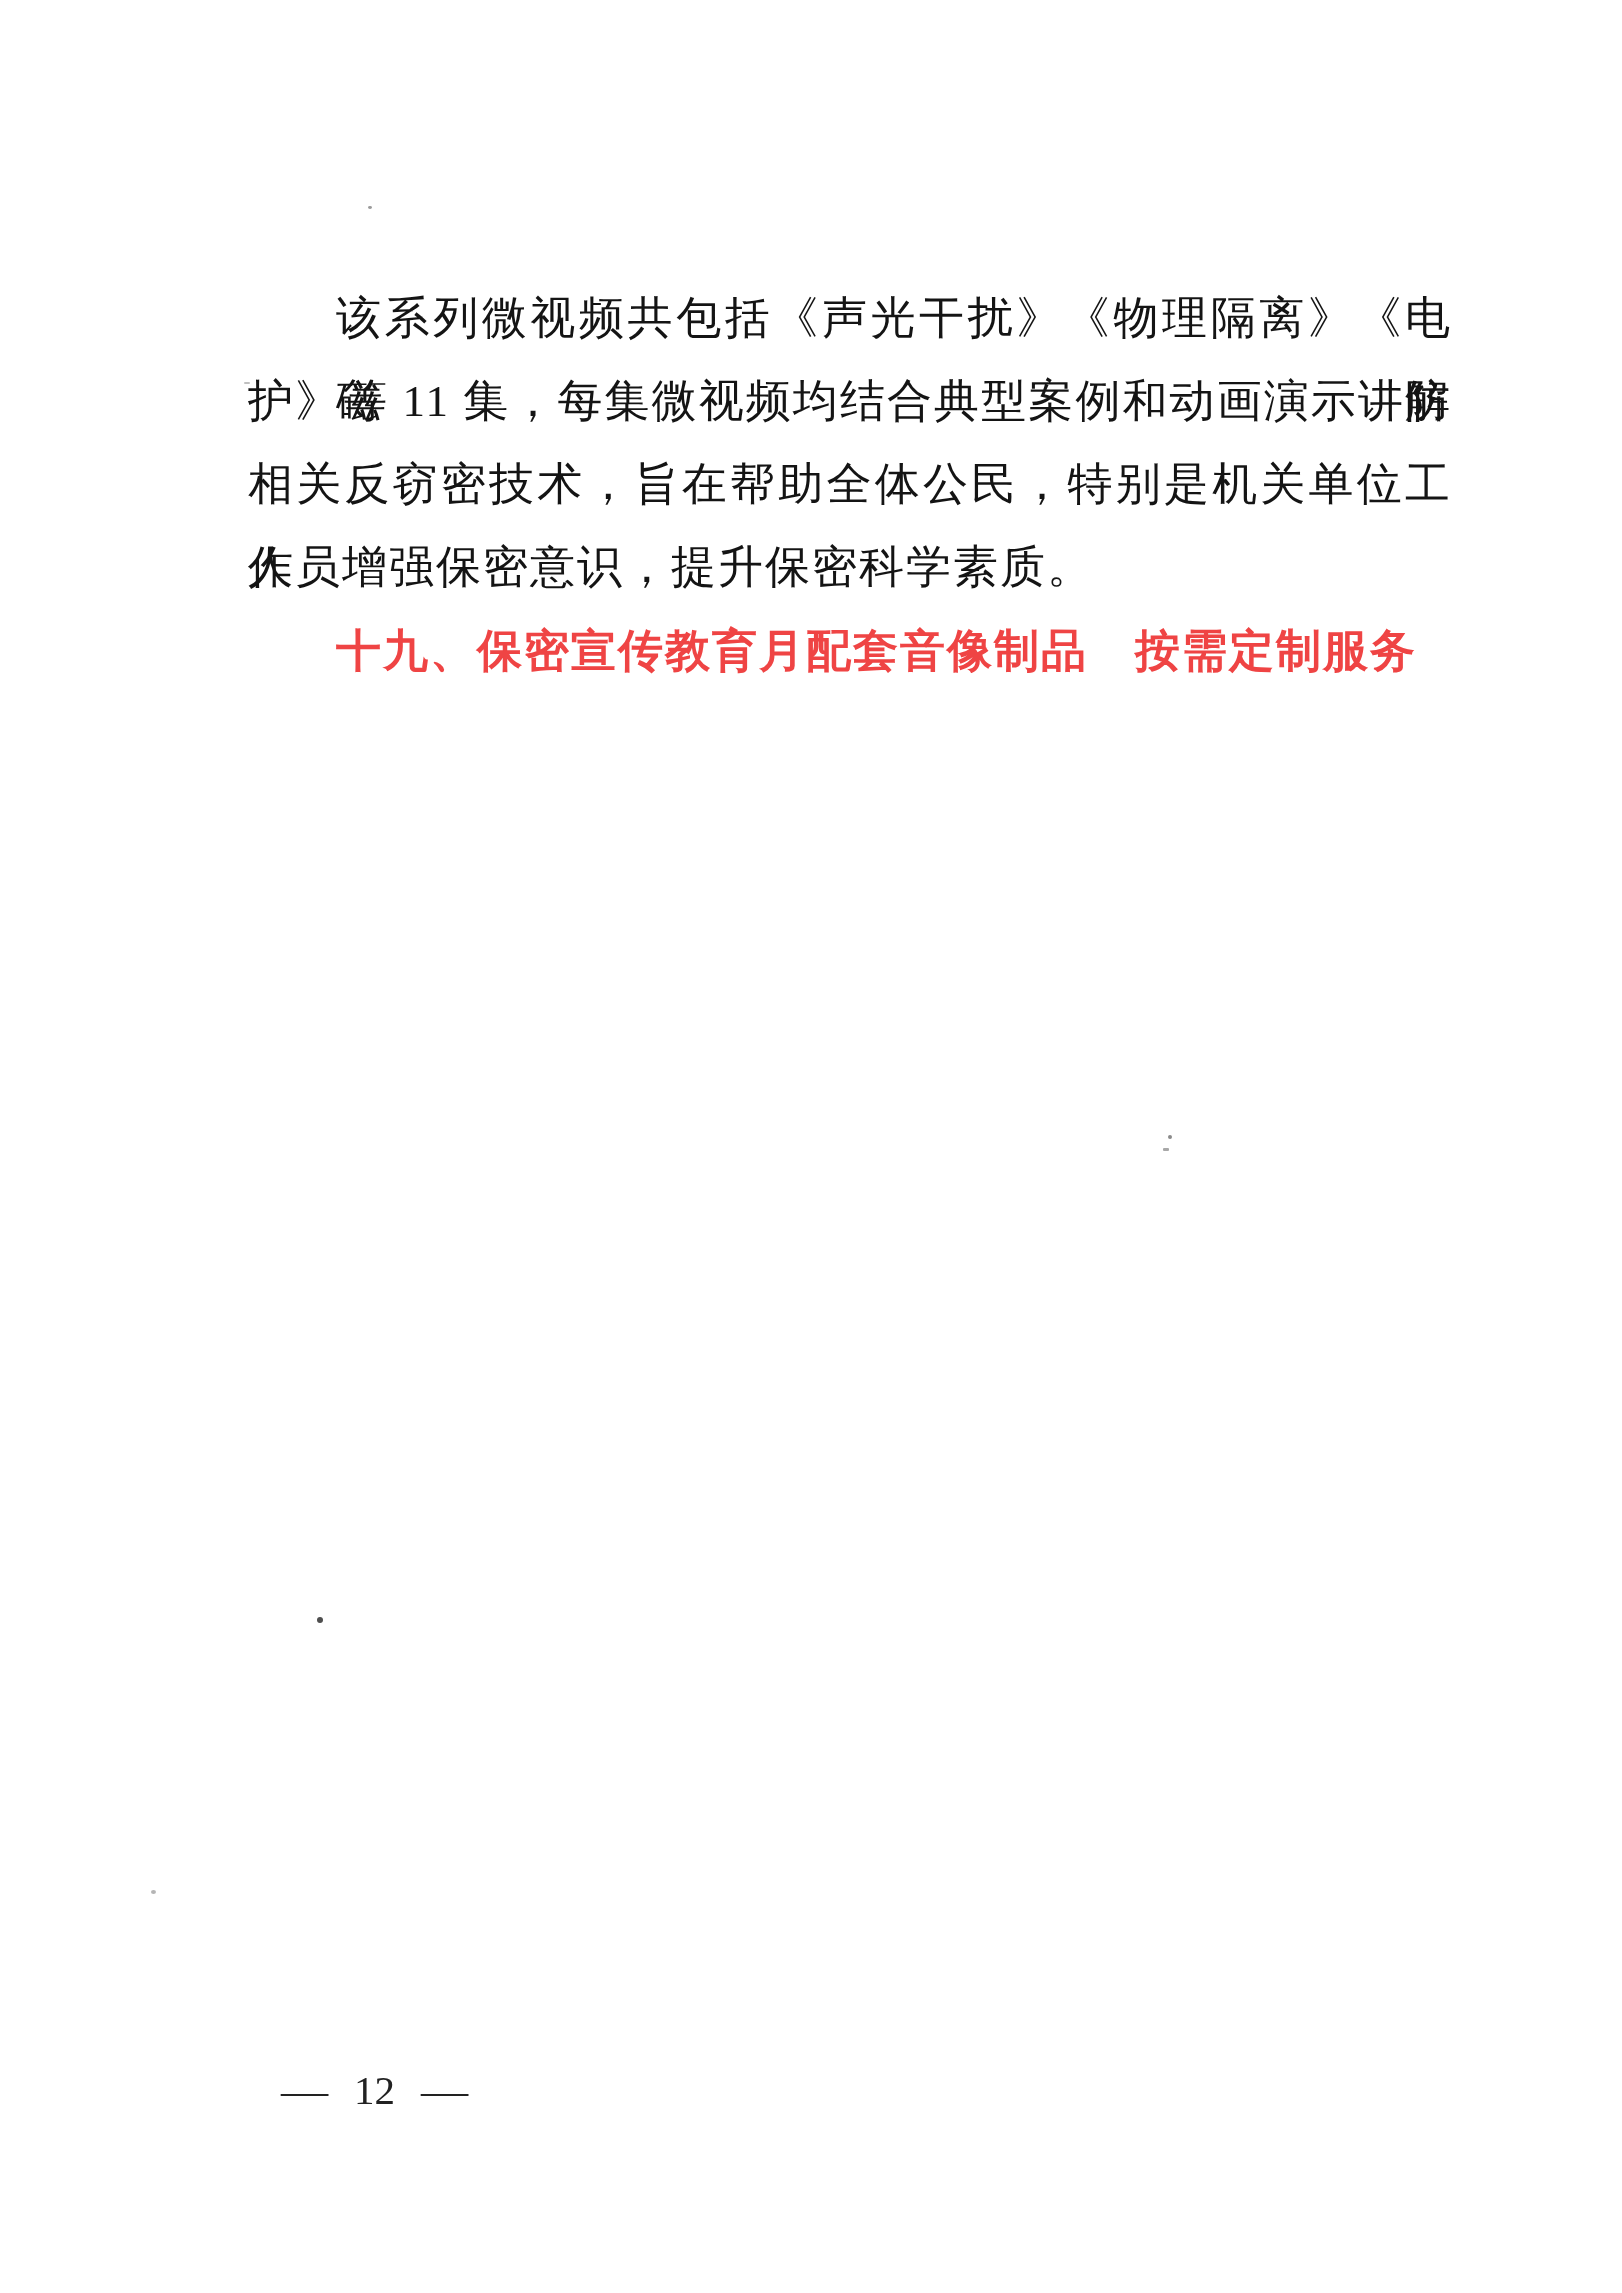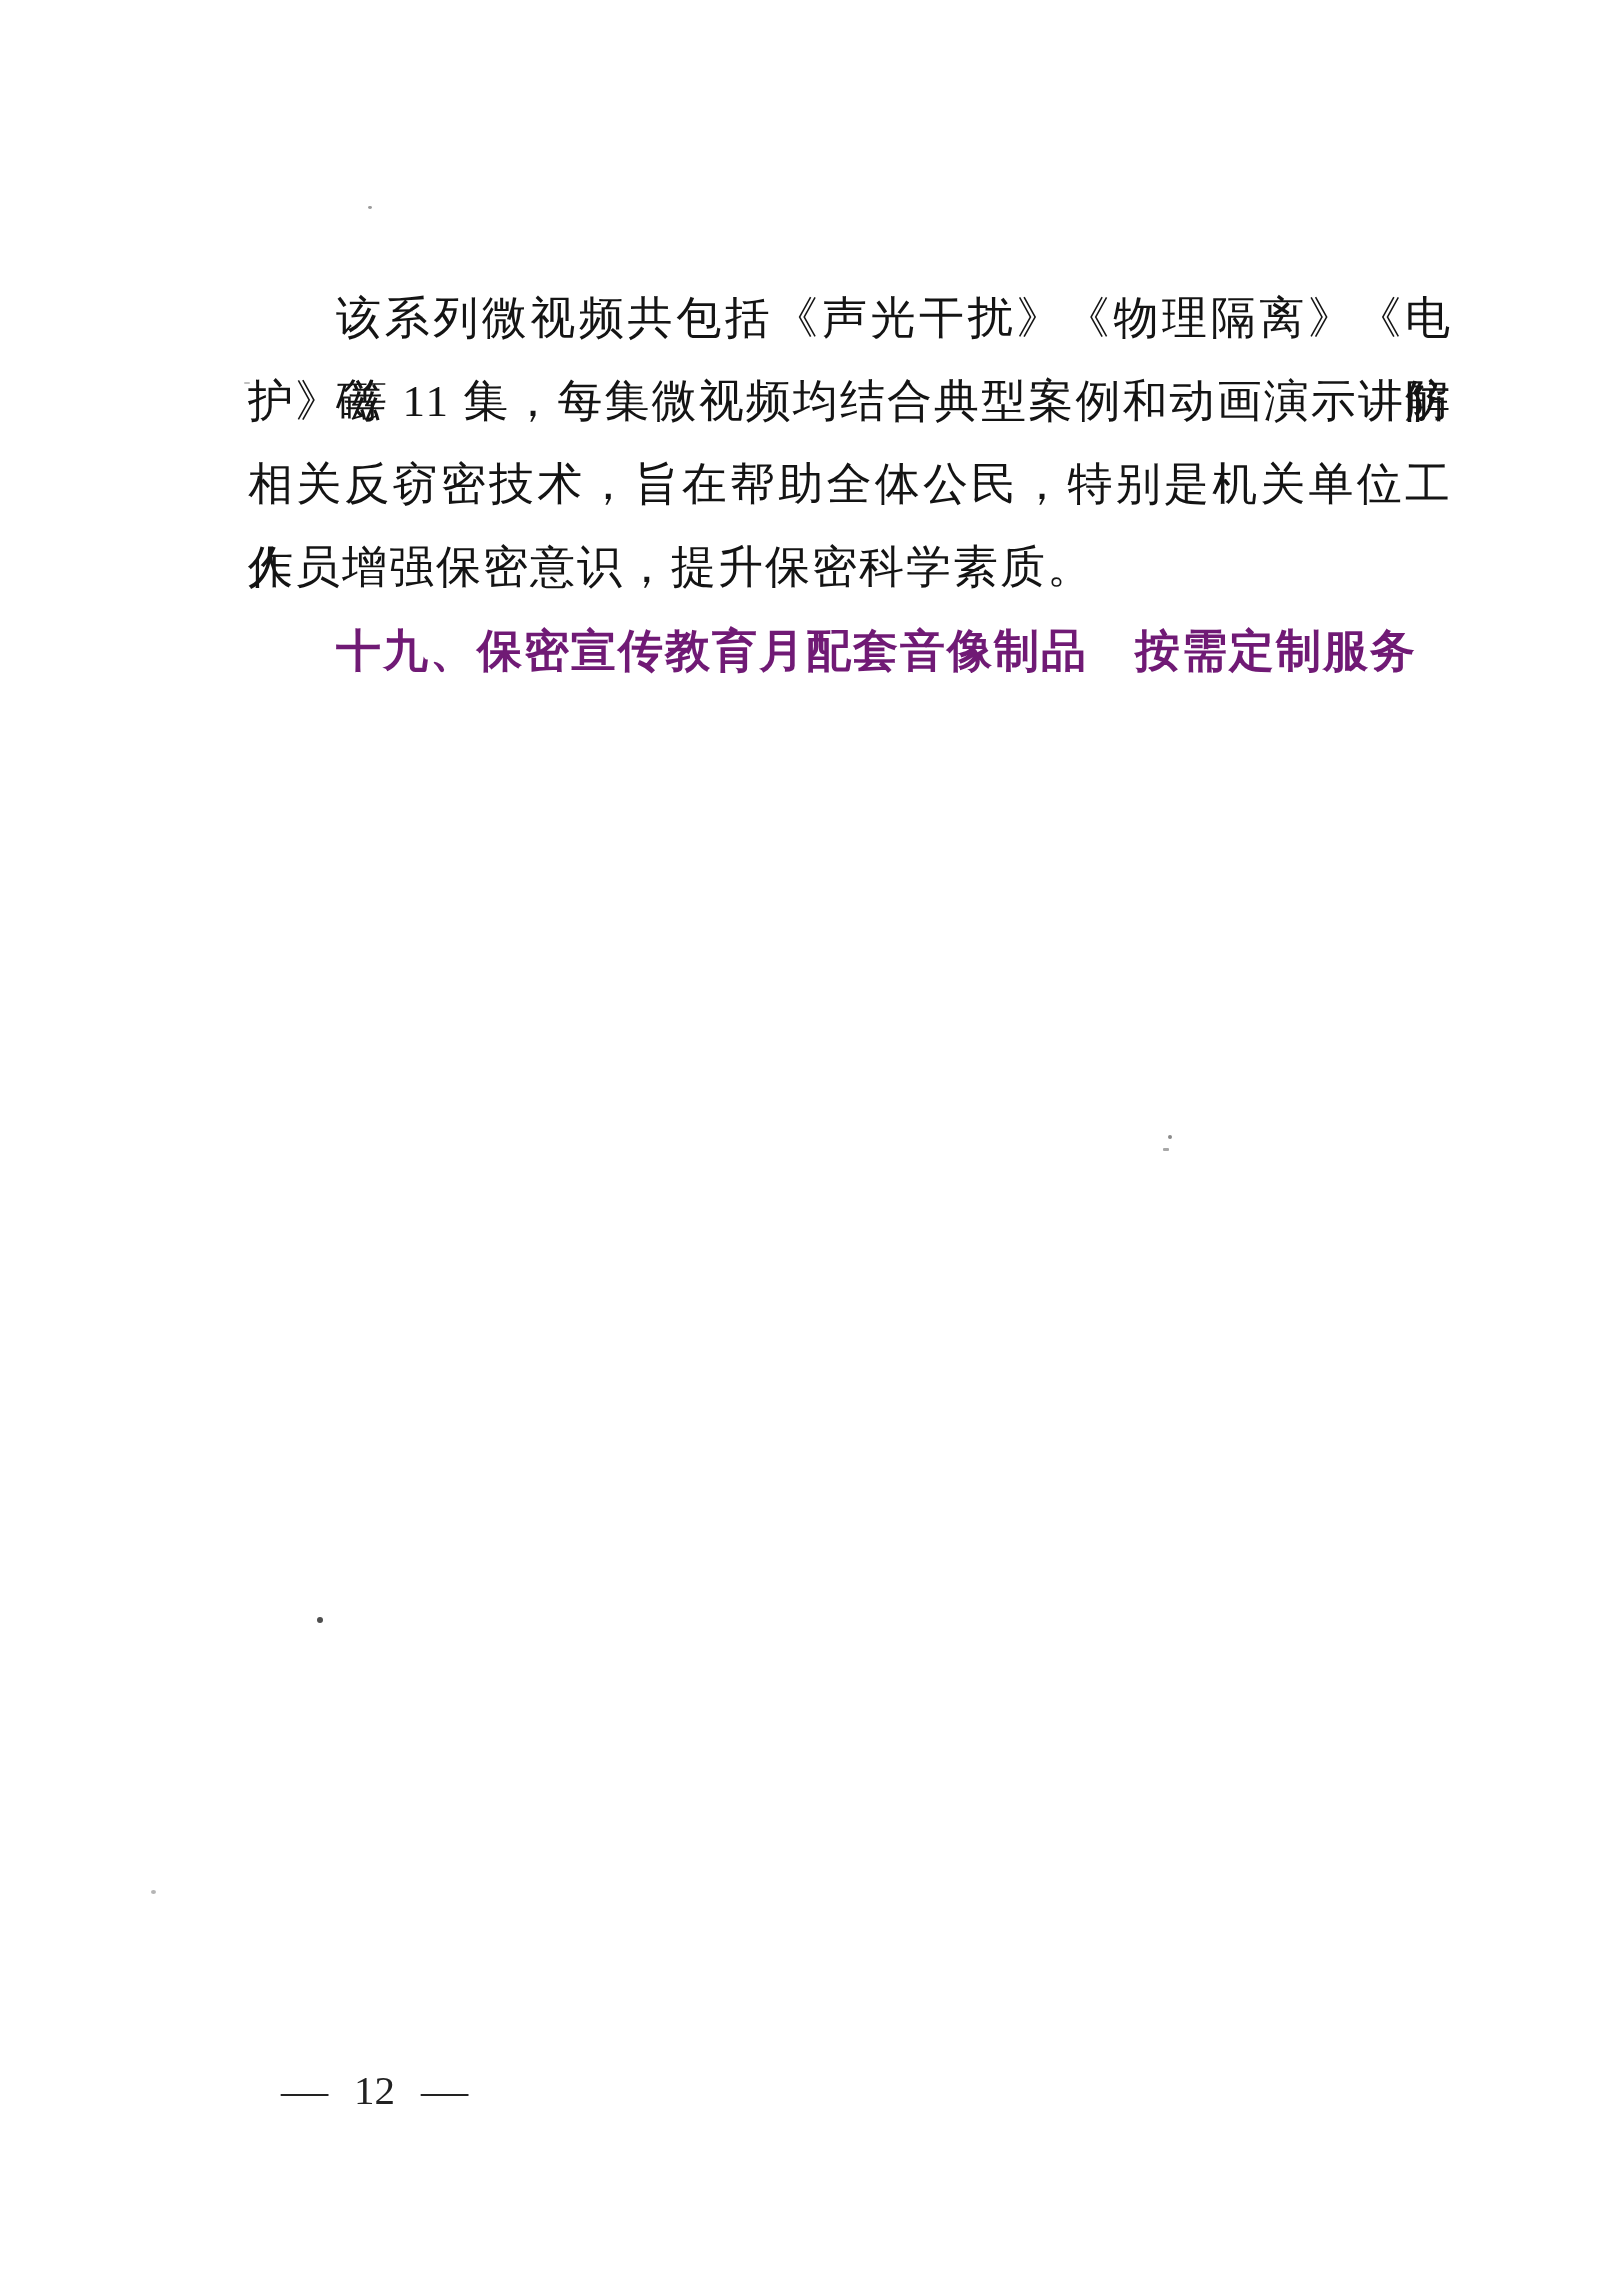--- a/index.html
+++ b/index.html
@@ -43,21 +43,21 @@
   }
   .heading {
     margin: 0;
     padding-left: 88px;
     font-family: "Liberation Sans", sans-serif;
     font-weight: bold;
     font-size: 45px;
     line-height: 83px;
     height: 83px;
     letter-spacing: 2px;
-    color: #701a75;
+    color: #ef4444;
     white-space: nowrap;
   }
   .page-footer {
     position: absolute;
     left: 284px;
     top: 2066px;
     display: flex;
     align-items: center;
     gap: 29px;
     font-size: 41px;

